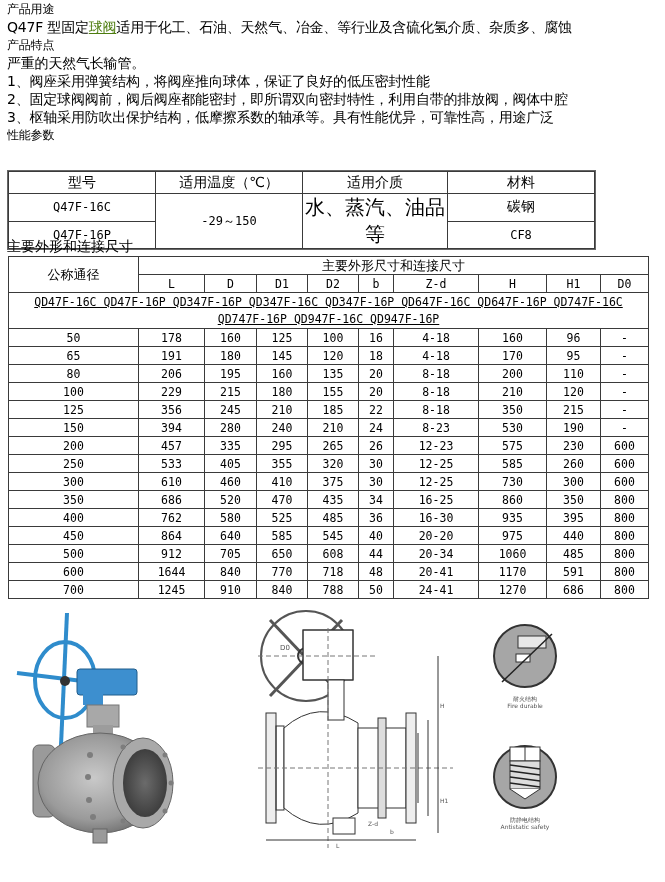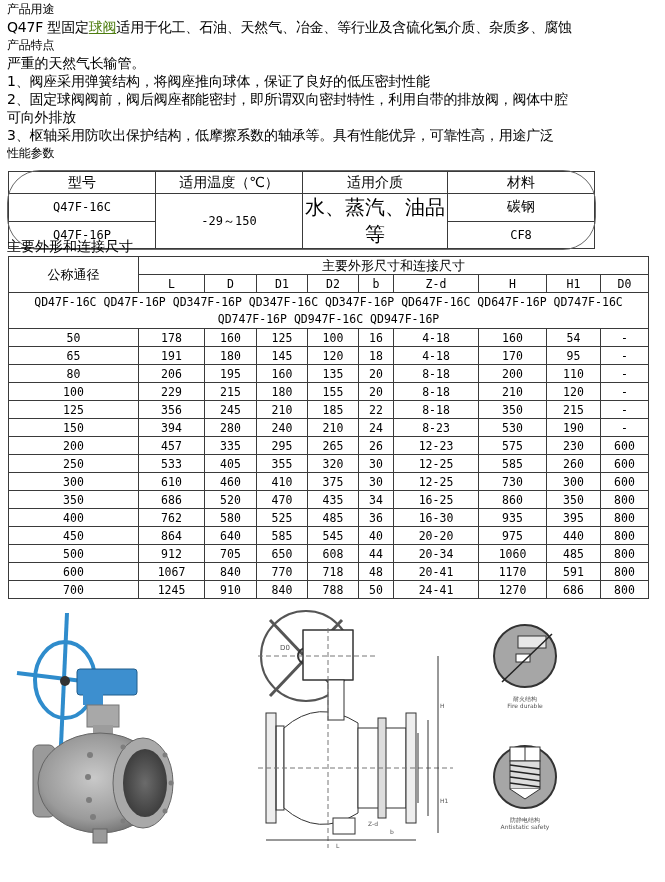--- a/index.html
+++ b/index.html
@@ -4,52 +4,51 @@
 <style>
   * { box-sizing: border-box; margin: 0; padding: 0; }
   html, body { width: 665px; height: 882px; background: #ffffff; overflow: hidden; }
   body { font-family: "DejaVu Sans", "Liberation Sans", sans-serif; color: #000; font-size: 14px; position: relative; }
   .content { position: absolute; left: 7px; top: 0; width: 652px; }
   .line { height: 18px; line-height: 18px; font-size: 14px; white-space: nowrap; overflow: hidden; letter-spacing: -0.2px; }
   .line.heading { font-size: 12px; }
   .mono { font-family: "DejaVu Sans Mono", "Liberation Mono", monospace; font-size: 12px; }
   a.link { color: #4d7c0f; text-decoration: underline; }
 
-  table { border-collapse: collapse; table-layout: fixed; border-radius: 32px; }
+  table { border-collapse: collapse; table-layout: fixed; }
   table td, table th { border: 1px solid #333; text-align: center; vertical-align: middle; font-weight: normal; }
 
   .spec-table { position: absolute; left: 8px; top: 171px; width: 586px; outline: 1px solid #666; }
   .spec-table td, .spec-table th { height: 22px; font-size: 14px; border: 1.5px solid #3a3a3a; }
   .spec-table .mono { font-size: 12px; }
 
   .dim-label { position: absolute; left: 7px; top: 237px; height: 30px; line-height: 18px; font-size: 14px; }
 
   .dim-table { position: absolute; left: 8px; top: 256px; width: 640px; }
   .dim-table td, .dim-table th { border: 1.5px solid #3a3a3a; font-family: "DejaVu Sans Mono", "Liberation Mono", monospace; font-size: 11.5px; height: 18px; line-height: 16px; padding: 0; }
   .dim-table th.cn { font-family: "DejaVu Sans", sans-serif; font-size: 13px; }
-  .dim-table td.models { line-height: 17px; height: 36px; font-size: 11.5px; padding: 0 24px; }
+  .dim-table td.models { line-height: 17px; height: 36px; font-size: 11.5px; padding: 0 24px; text-decoration: underline; }
 
   .photo { position: absolute; left: 5px; top: 605px; width: 175px; height: 250px; }
   .drawing { position: absolute; left: 258px; top: 608px; width: 200px; height: 240px; }
   .detail { position: absolute; left: 480px; top: 620px; width: 90px; height: 230px; }
   .cap { font-size: 6px; color: #555; text-align: center; line-height: 7px; }
 </style>
 </head>
 <body>
 
 <div class="content">
   <div class="line heading">产品用途</div>
   <div class="line">
     <span>Q47F 型固定</span><a class="link">球阀</a><span>适用于化工、石油、天然气、冶金、等行业及含硫化氢介质、杂质多、腐蚀</span>
   </div>
   <div class="line heading">产品特点</div>
   <div class="line">严重的天然气长输管。</div>
   <div class="line">1、阀座采用弹簧结构，将阀座推向球体，保证了良好的低压密封性能</div>
   <div class="line">2、固定球阀阀前，阀后阀座都能密封，即所谓双向密封特性，利用自带的排放阀，阀体中腔</div>
-  <div class="line">可向外排放</div>
   <div class="line">3、枢轴采用防吹出保护结构，低摩擦系数的轴承等。具有性能优异，可靠性高，用途广泛</div>
   <div class="line heading">性能参数</div>
 </div>
 
 <table class="spec-table">
   <colgroup>
       <col style="width:147px">
       <col style="width:147px">
       <col style="width:145px">
       <col style="width:147px">
@@ -115,21 +114,21 @@
   <tbody id="dim-body">
       <tr>
         <td>50</td>
         <td>178</td>
         <td>160</td>
         <td>125</td>
         <td>100</td>
         <td>16</td>
         <td>4-18</td>
         <td>160</td>
-        <td>54</td>
+        <td>96</td>
         <td>-</td>
       </tr>
       <tr>
         <td>65</td>
         <td>191</td>
         <td>180</td>
         <td>145</td>
         <td>120</td>
         <td>18</td>
         <td>4-18</td>
@@ -264,21 +263,21 @@
         <td>650</td>
         <td>608</td>
         <td>44</td>
         <td>20-34</td>
         <td>1060</td>
         <td>485</td>
         <td>800</td>
       </tr>
       <tr>
         <td>600</td>
-        <td>1067</td>
+        <td>1644</td>
         <td>840</td>
         <td>770</td>
         <td>718</td>
         <td>48</td>
         <td>20-41</td>
         <td>1170</td>
         <td>591</td>
         <td>800</td>
       </tr>
       <tr>

